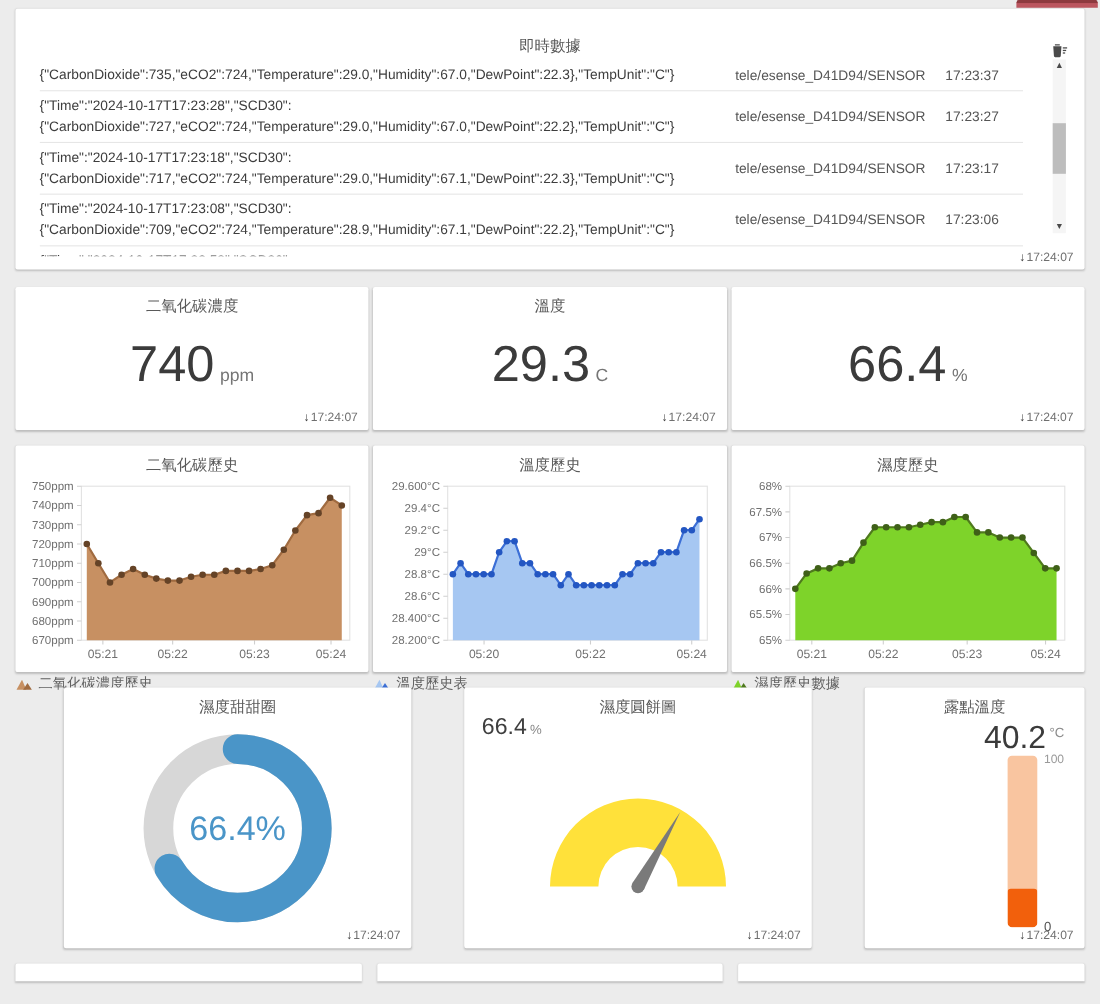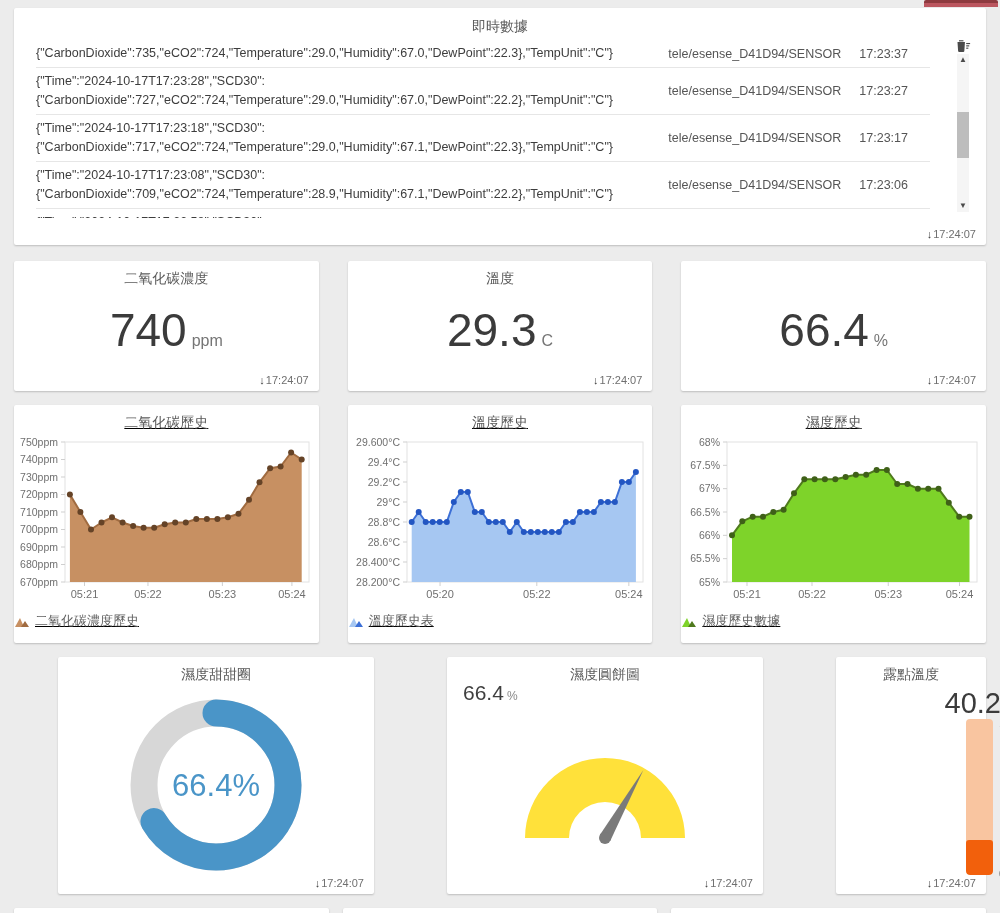--- a/index.html
+++ b/index.html
@@ -5,42 +5,42 @@
   html,body{margin:0;padding:0;}
   body{background:#ececec;font-family:"Liberation Sans","DejaVu Sans",sans-serif;}
   .page{position:relative;width:1000px;height:913px;overflow:hidden;background:#ececec;}
   .toast-edge{position:absolute;top:0;right:2px;width:74px;height:7px;background:#bb565f;border-top:3px solid #8d3a3f;border-radius:2px 2px 0 0;box-sizing:border-box;}
   .card{background:#fff;border-radius:2px;box-shadow:0 1px 2px rgba(0,0,0,.2);box-sizing:border-box;position:relative;}
   .card-title{margin:0;padding:9px 0 2px;text-align:center;font-size:14px;font-weight:400;color:#5a5a5a;}
   .stamp{position:absolute;right:10px;bottom:5px;font-size:11px;color:#6f6f6f;}
   .stamp .arr{font-style:normal;color:#3c3c3c;margin-right:1px;}
 
   
-  .log-card{margin:8px 14px 16px;height:237px;padding:1px 12px;}
+  .log-card{margin:8px 14px 16px;height:237px;padding:16px 12px;}
   .log-viewport{height:176px;overflow:hidden;margin:4px 44px 0 10px;}
   .log-row{display:flex;align-items:center;padding:4px 0;}
   .log-row + .log-row{border-top:1px solid #e6e6e6;}
   .log-row.first{padding-top:23px;margin-top:-21px;}
   .payload{flex:1;font-size:12.5px;color:#3d3d3d;line-height:19px;word-break:break-all;padding-right:14px;}
   .meta{display:flex;gap:18px;white-space:nowrap;font-size:12.5px;color:#555;padding-right:22px;}
   .trash-btn{position:absolute;top:30px;right:15px;width:16px;height:16px;cursor:pointer;}
   .scrollbar{position:absolute;top:46px;right:17px;width:12px;height:158px;background:#f5f5f5;}
   .sb-up,.sb-down{position:absolute;left:0;width:12px;height:12px;font-size:8px;color:#4a4a4a;text-align:center;line-height:12px;cursor:pointer;}
   .sb-up{top:0;} .sb-down{bottom:0;}
   .sb-thumb{position:absolute;left:0;top:58px;width:12px;height:46px;background:#bdbdbd;cursor:pointer;}
 
   
-  .row3{display:flex;gap:29px;margin:0 14px 14px;}
+  .row3{display:flex;gap:4px;margin:0 14px 14px;}
   .row3 .card{flex:1;}
   .value-card{height:130px;}
   .big-num{position:absolute;top:46px;left:0;right:0;text-align:center;color:#3b3b3b;}
   .big-num .v{font-size:46px;line-height:46px;}
   .big-num .u{font-size:16px;color:#757575;margin-left:5px;}
 
-  .chart-card{height:238px;text-decoration:underline;}
+  .chart-card{height:206px;}
   .chart-svg{display:block;margin:2px auto 0;width:302px;height:172px;font-family:"Liberation Sans",sans-serif;}
   .legend{display:flex;justify-content:flex-start;align-items:center;gap:5px;font-size:13px;color:#616161;cursor:pointer;margin-top:4px;}
   .legend-icon{width:16px;height:14px;}
 
   .widget-card{height:237px;margin-left:44px;}
   .widget-svg{display:block;margin:0 auto;width:316px;height:198px;}
   .corner-val{position:absolute;top:24px;left:16px;font-size:21px;color:#3f3f3f;}
   .corner-val .u{font-size:12px;color:#8a8a8a;margin-left:3px;}
   .level-val{position:absolute;top:32px;left:70px;width:150px;text-align:center;color:#3b3b3b;}
   .level-val .v{font-size:29px;line-height:29px;}

